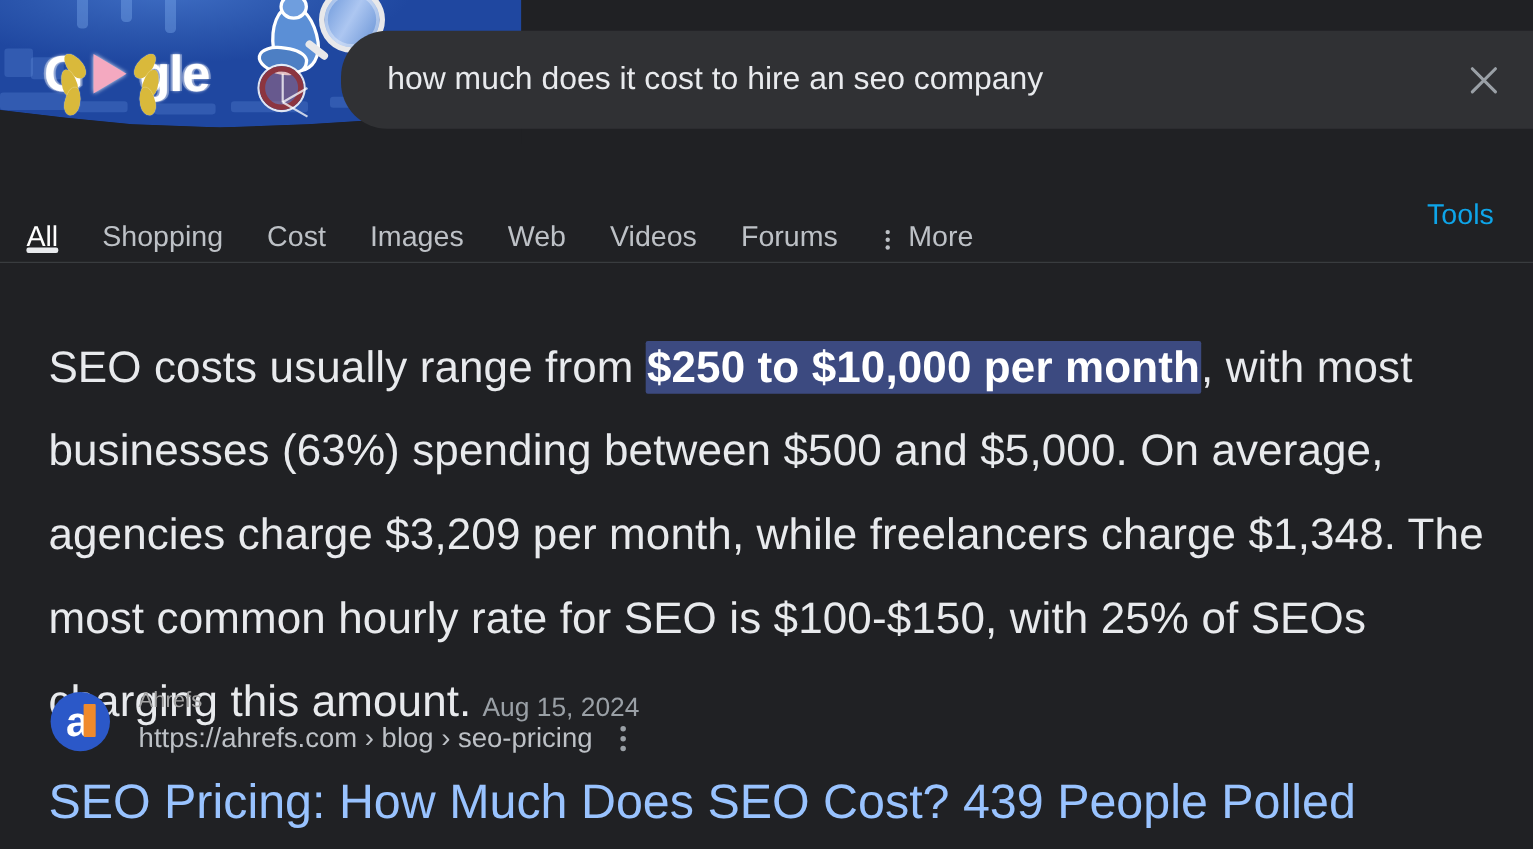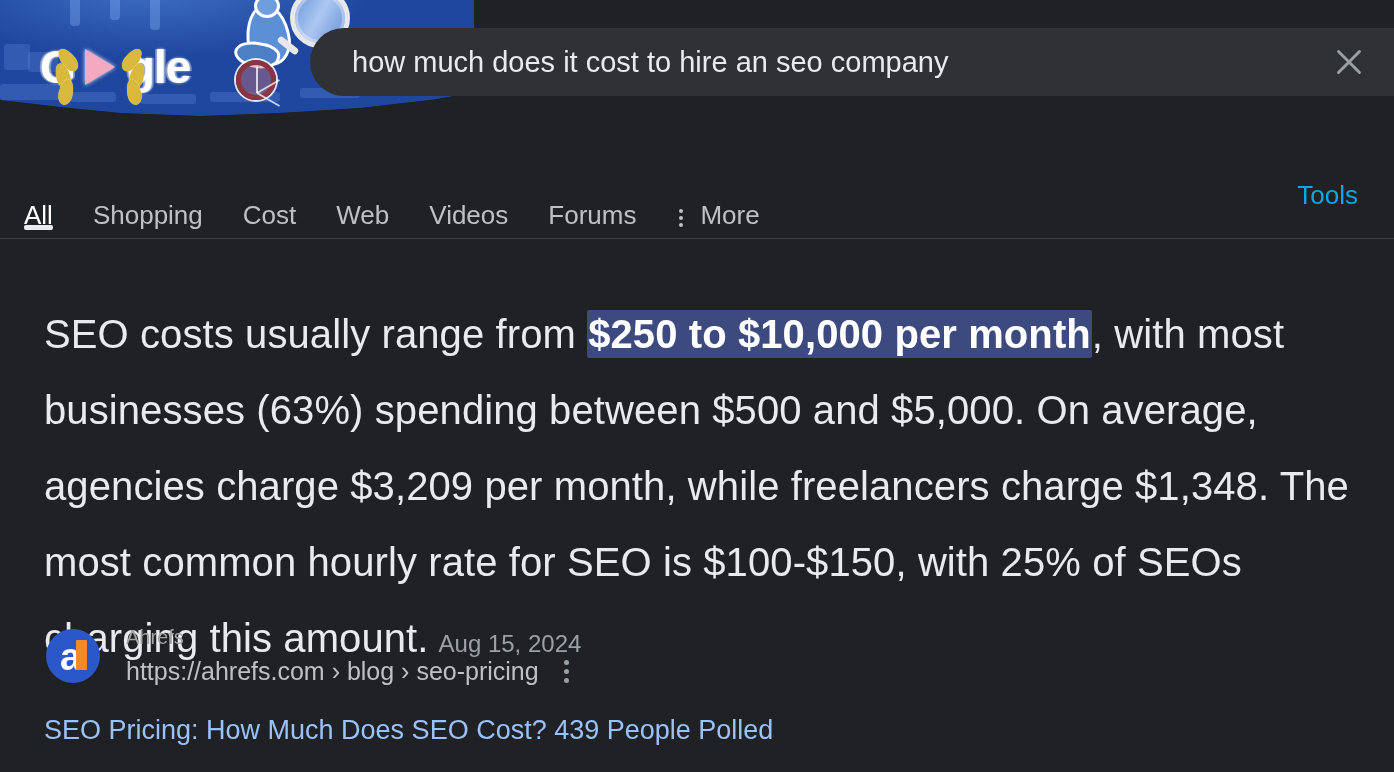--- a/index.html
+++ b/index.html
@@ -182,21 +182,21 @@
     border-radius: 4px;
     transform: rotate(38deg);
   }
 
   
   .searchbar {
     position: absolute;
     left: 310px;
     top: 28px;
     width: 1084px;
-    height: 68px;
+    height: 89px;
     background: #303134;
     border-radius: 42px 0 0 42px;
     display: flex;
     align-items: center;
   }
   .search-input {
     flex: 1;
     background: transparent;
     border: 0;
     outline: none;
@@ -393,21 +393,21 @@
     border-radius: 50%;
     background: #9aa0a6;
     margin: 4px auto;
   }
 
   .result-title {
     position: absolute;
     left: 44px;
     top: 708px;
     color: #99c3ff;
-    font-size: 27px;
+    font-size: 44px;
     line-height: 44px;
     text-decoration: none;
     cursor: pointer;
     white-space: nowrap;
   }
 </style>
 </head>
 <body>
 
 <div id="page">
@@ -466,20 +466,23 @@
       <div class="tab active">
           <span>All</span>
         </div>
       <div class="tab">
           <span>Shopping</span>
         </div>
       <div class="tab">
           <span>Cost</span>
         </div>
       <div class="tab">
+          <span>Images</span>
+        </div>
+      <div class="tab">
           <span>Web</span>
         </div>
       <div class="tab">
           <span>Videos</span>
         </div>
       <div class="tab">
           <span>Forums</span>
         </div>
       <div class="tab">
         <span class="dots-icon">

